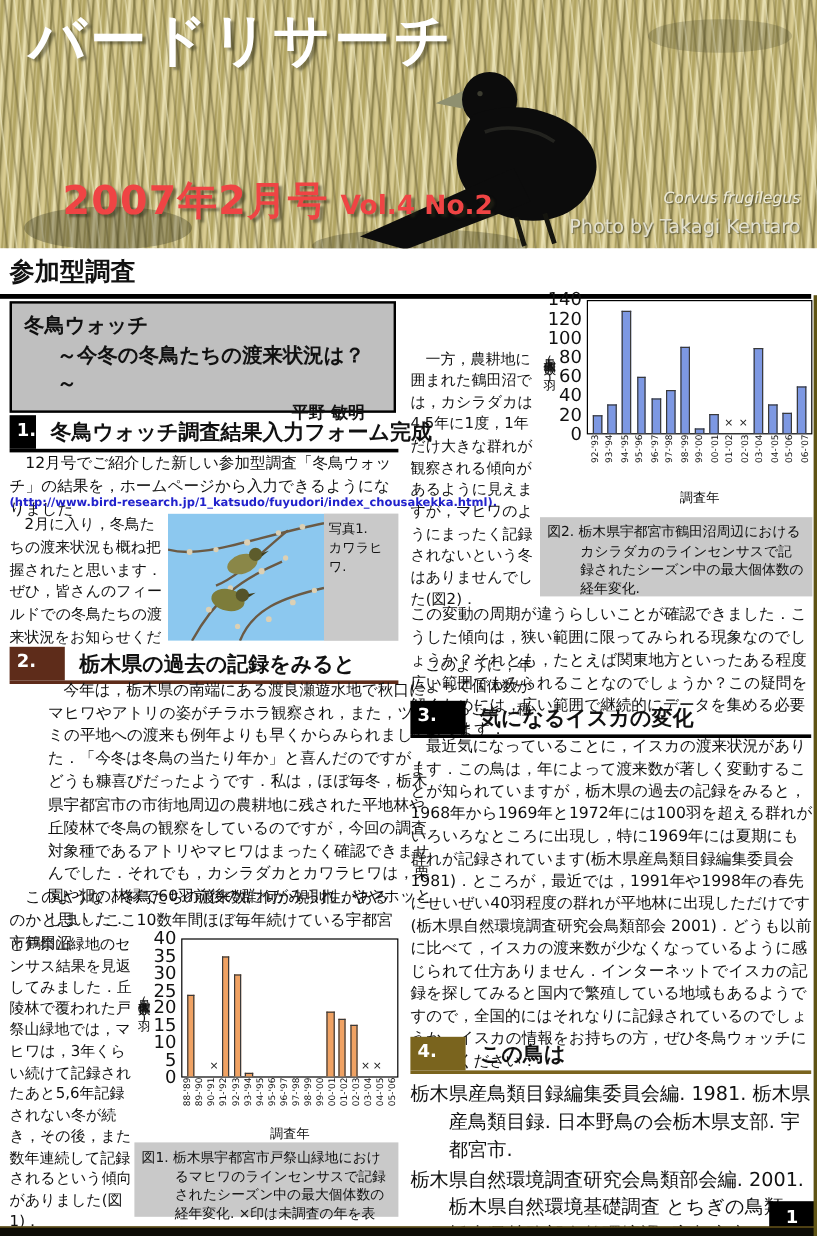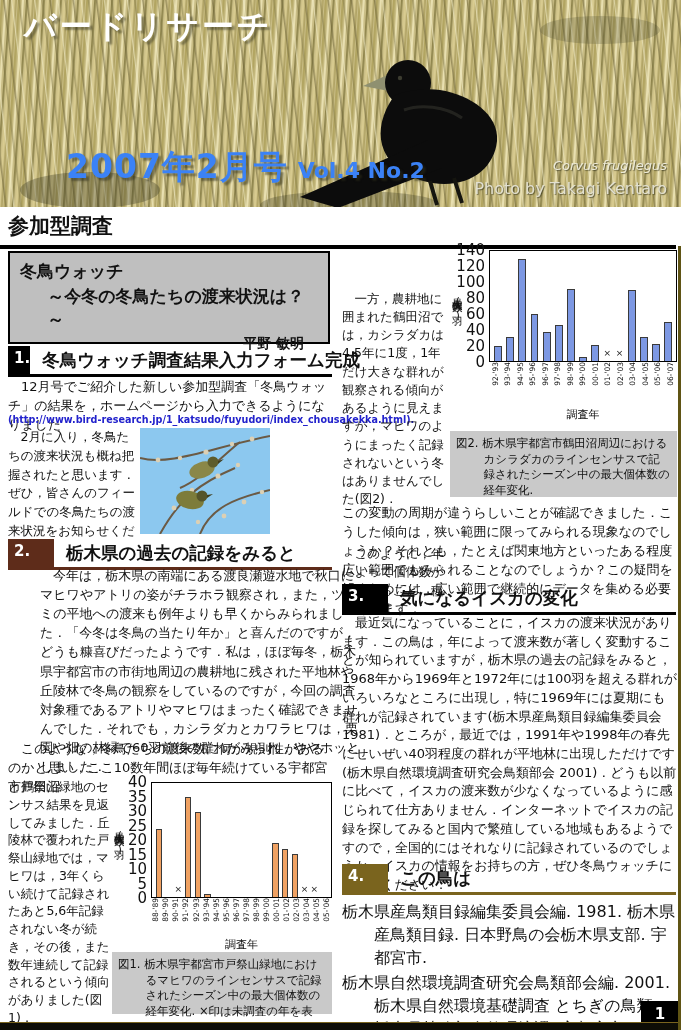--- a/index.html
+++ b/index.html
@@ -5,23 +5,23 @@
   html,body{margin:0;padding:0;}
   body{
     width:681px;height:1030px;position:relative;overflow:hidden;
     background:#ffffff;color:#111;
     font-family:"DejaVu Sans","Liberation Sans",sans-serif;
   }
   .abs{position:absolute;}
   .txt{font-size:13px;line-height:1.47;white-space:pre-wrap;color:#101010;}
   
   .header{left:0;top:0;width:681px;height:207px;overflow:hidden;}
-  .h-title{position:absolute;color:#fff;font-weight:800;font-size:32px;letter-spacing:3px;
+  .h-title{position:absolute;color:#fff;font-weight:800;font-size:47px;letter-spacing:3px;
            text-shadow:3px 3px 2px rgba(45,45,25,.45);line-height:1;}
-  .h-issue{position:absolute;left:34px;top:150px;color:#3b82f6;font-weight:800;font-size:33px;
+  .h-issue{position:absolute;left:20px;top:150px;color:#ef4444;font-weight:800;font-size:33px;
            letter-spacing:1px;text-shadow:3px 3px 2px rgba(45,45,25,.5);line-height:1;padding-left:32px;}
   .h-vol{font-size:22px;font-weight:700;letter-spacing:0;margin-left:10px;}
   .h-credit1{position:absolute;right:14px;top:158px;font-size:13px;font-style:italic;color:#ecead9;
              text-shadow:1px 1px 1px rgba(40,40,20,.6);}
   .h-credit2{position:absolute;right:14px;top:179px;font-size:16px;color:#e2e0d0;
              text-shadow:1px 1px 1px rgba(40,40,20,.6);}
   
   .cat-head{left:0;top:212px;width:676px;font-size:21px;font-weight:800;
             padding:0 0 5px 8px;border-bottom:4px solid #000;box-sizing:border-box;}
   
@@ -155,20 +155,24 @@
     </g>
     <g>
       <ellipse cx="62" cy="42" rx="13" ry="8" fill="#8a8748" transform="rotate(-18 62 42)"></ellipse>
       <circle cx="73" cy="34" r="5.5" fill="#5d5c2c"></circle>
       <polygon points="78,33 84,31 78,36" fill="#3f3e1e"></polygon>
       <ellipse cx="50" cy="72" rx="14" ry="9" fill="#7d7c3a" transform="rotate(12 50 72)"></ellipse>
       <circle cx="62" cy="68" r="5.5" fill="#55542a"></circle>
       <polygon points="67,67 73,66 67,70" fill="#3f3e1e"></polygon>
     </g>
   </svg>
+  <div class="photocap">
+    <div>写真1.</div>
+    <div>カワラヒワ.</div>
+  </div>
 </div>
 
 <div class="abs sec-head" style="left: 8px; top: 539px; width: 324px; --acc: #5e2c1a;">
   <span class="sec-num">2.</span>
   <span class="sec-title">栃木県の過去の記録をみると</span>
 </div>
 <div class="abs txt" style="left:8px;top:566px;width:326px;margin-left:32px;">　今年は，栃木県の南端にある渡良瀬遊水地で秋口にマヒワやアトリの姿がチラホラ観察され，また，ツグミの平地への渡来も例年よりも早くからみられました．「今冬は冬鳥の当たり年か」と喜んだのですが，どうも糠喜びだったようです．私は，ほぼ毎冬，栃木県宇都宮市の市街地周辺の農耕地に残された平地林や丘陵林で冬鳥の観察をしているのですが，今回の調査対象種であるアトリやマヒワはまったく確認できませんでした．それでも，カシラダカとカワラヒワは，栗園や畑の林縁で60羽前後の群れがみられ，ややホッとしました．</div>
 <div class="abs txt" style="left:8px;top:739px;width:326px;">　このような，冬鳥たちの渡来数に何か規則性があるのかと思い，ここ10数年間ほぼ毎年続けている宇都宮市鶴田沼</div>
 <div class="abs" style="left:8px;top:778px;width:106px;font-size:12.5px;line-height:1.42;white-space:pre-wrap;">と戸祭山緑地のセンサス結果を見返してみました．丘陵林で覆われた戸祭山緑地では，マヒワは，3年くらい続けて記録されたあと5,6年記録されない冬が続き，その後，また数年連続して記録されるという傾向がありました(図1)．</div>
 

